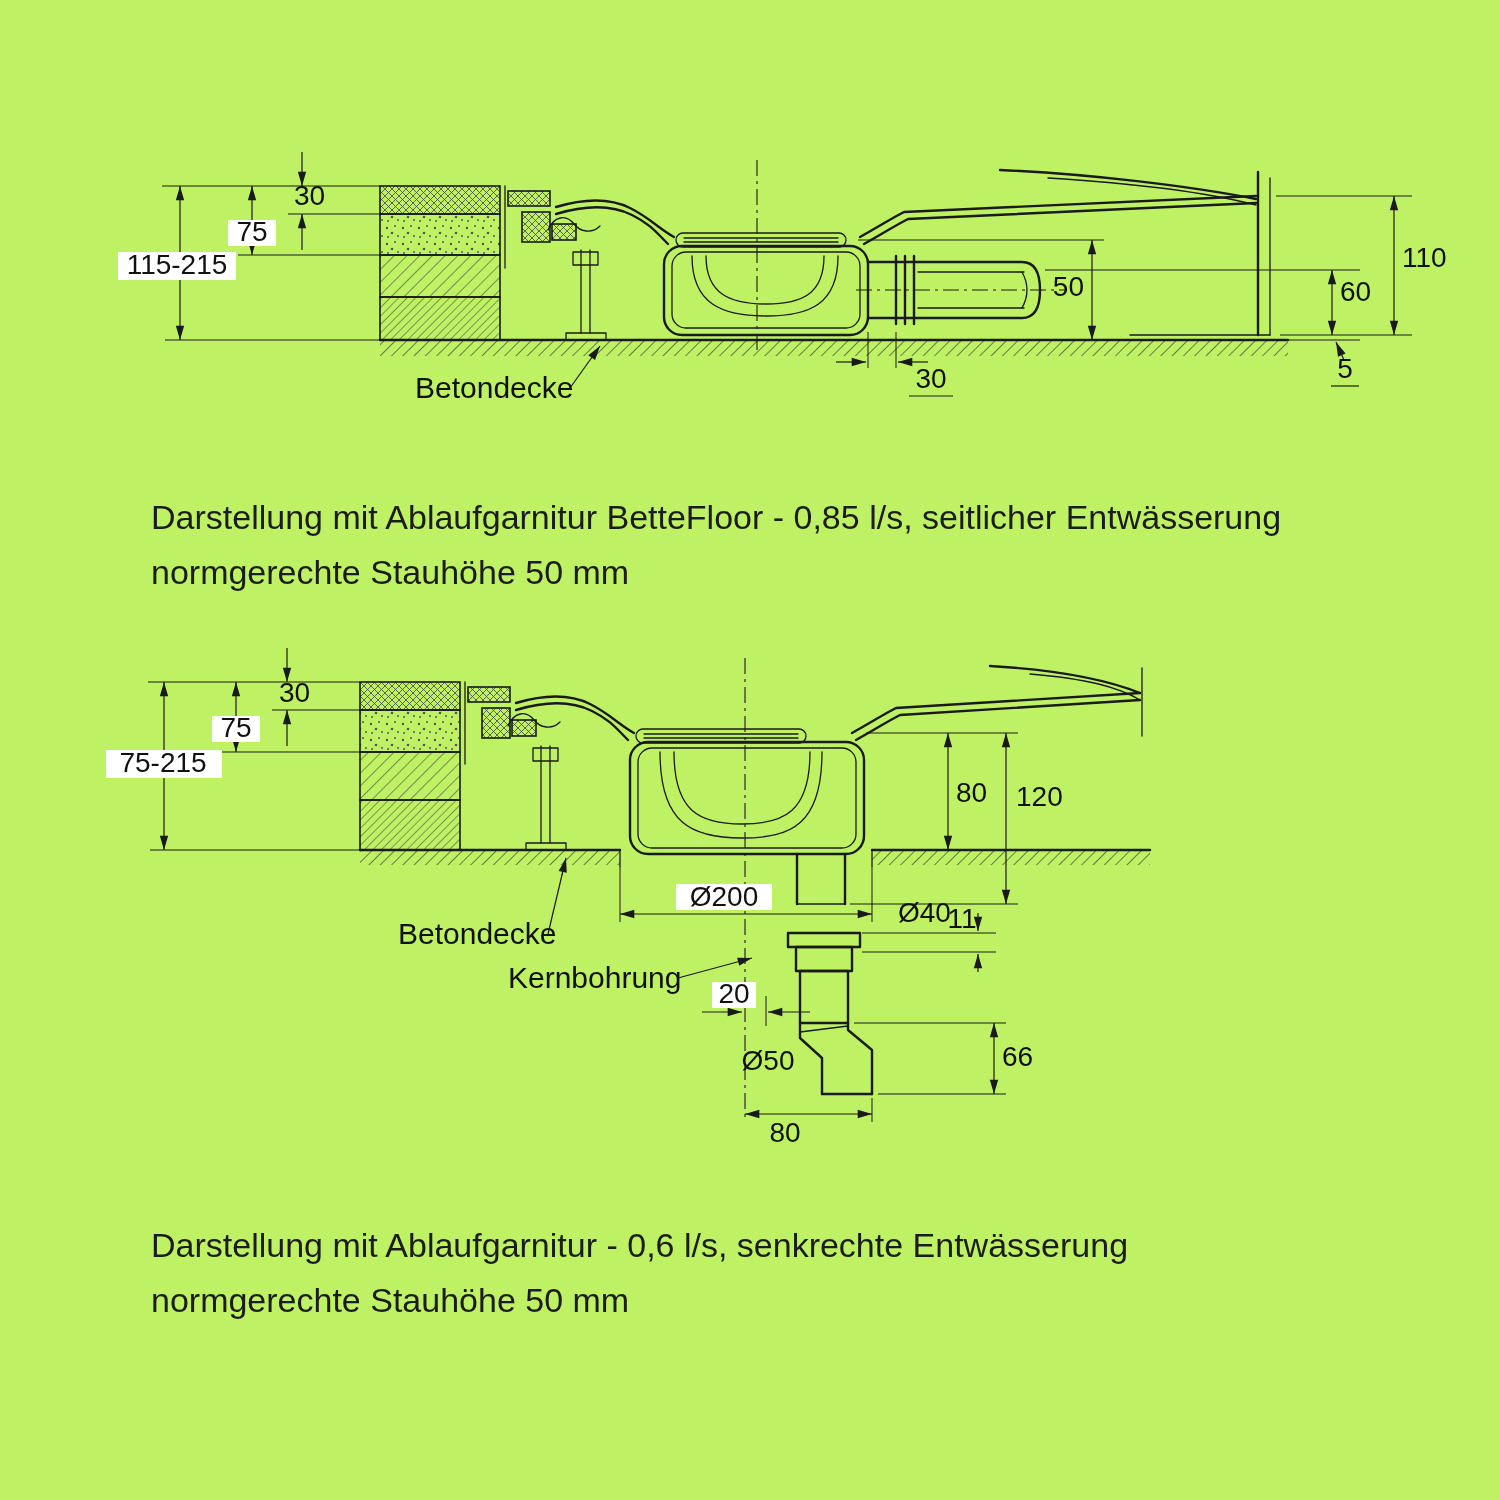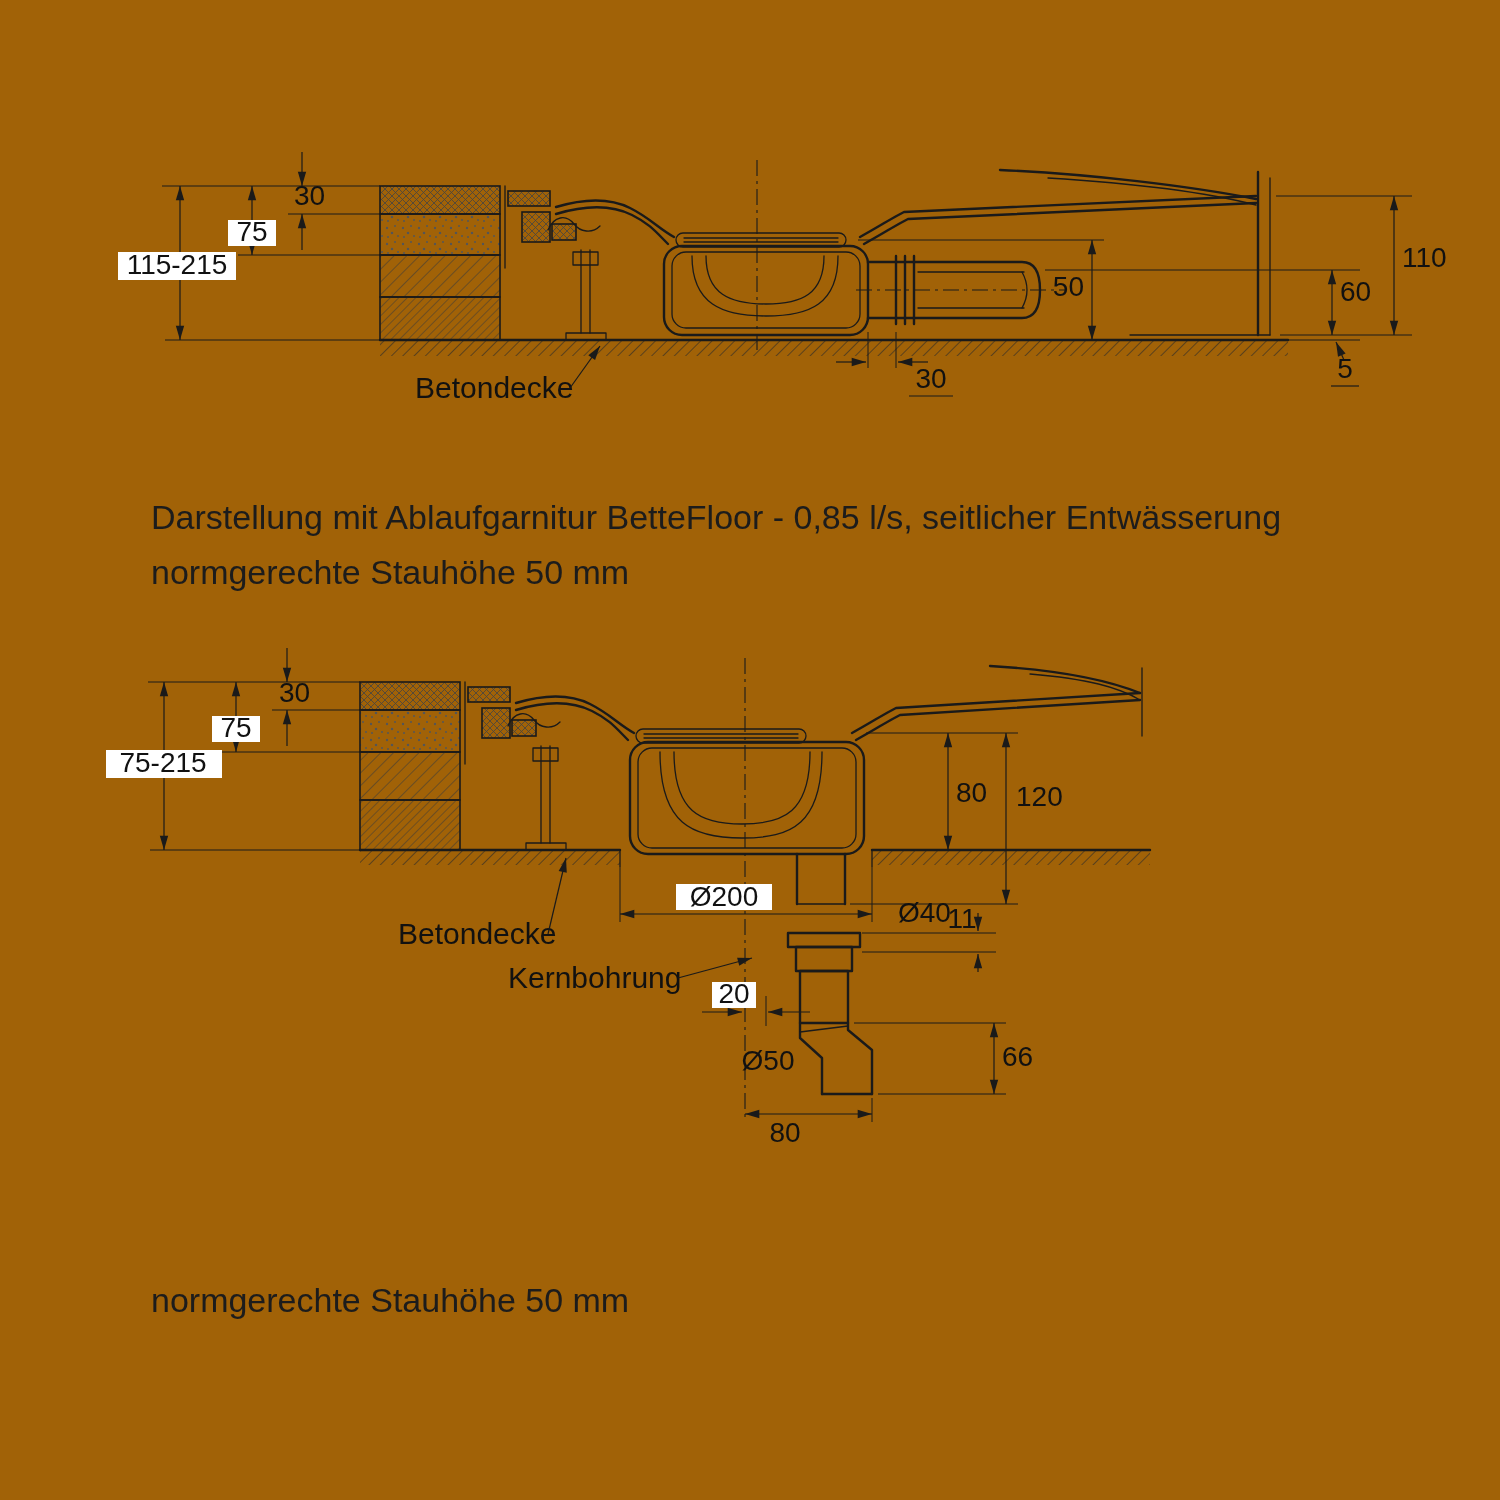--- a/index.html
+++ b/index.html
@@ -1,16 +1,16 @@
 <!DOCTYPE html>
 <html><head>
 <meta charset="utf-8">
 <style>
   html,body{margin:0;padding:0;background:#fff;}
-  #stage{position:relative;width:1500px;height:1500px;background:#a16207;overflow:hidden;
+  #stage{position:relative;width:1500px;height:1500px;background:#bef264;overflow:hidden;
          font-family:"Liberation Sans", sans-serif;color:#1a1a1a;}
   svg{position:absolute;left:0;top:0;}
   .ol{fill:none;stroke:#1a1a1a;stroke-width:2.4;stroke-linejoin:round;stroke-linecap:round;}
   .ol-thin{fill:none;stroke:#1a1a1a;stroke-width:1.3;stroke-linejoin:round;stroke-linecap:round;}
   .dim{fill:none;stroke:#1a1a1a;stroke-width:1.2;}
   .ext{fill:none;stroke:#1a1a1a;stroke-width:1;}
   .cl{fill:none;stroke:#1a1a1a;stroke-width:1.1;stroke-dasharray:16 5 3 5;}
   .crossfill{fill:url(#crosshatch);stroke:#1a1a1a;stroke-width:1.6;}
   .dotfill{fill:url(#stipple);stroke:#1a1a1a;stroke-width:1.6;}
   .hatchA{fill:url(#hatch9);stroke:#1a1a1a;stroke-width:1.6;}
@@ -290,15 +290,16 @@
     </g>
     <g>
       <text class="labeltext" x="508" y="988">Kernbohrung</text>
       <line class="dim" x1="678" y1="978" x2="752" y2="958" marker-end="url(#arr)"></line>
     </g>
   </g>
 </svg>
 
   <div class="caption" style="top:497px">Darstellung mit Ablaufgarnitur BetteFloor - 0,85 l/s, seitlicher Entwässerung</div>
   <div class="caption" style="top:552px">normgerechte Stauhöhe 50 mm</div>
+  <div class="caption" style="top:1225px">Darstellung mit Ablaufgarnitur - 0,6 l/s, senkrechte Entwässerung</div>
   <div class="caption" style="top:1280px">normgerechte Stauhöhe 50 mm</div>
 
 </div>
 
 </body></html>

